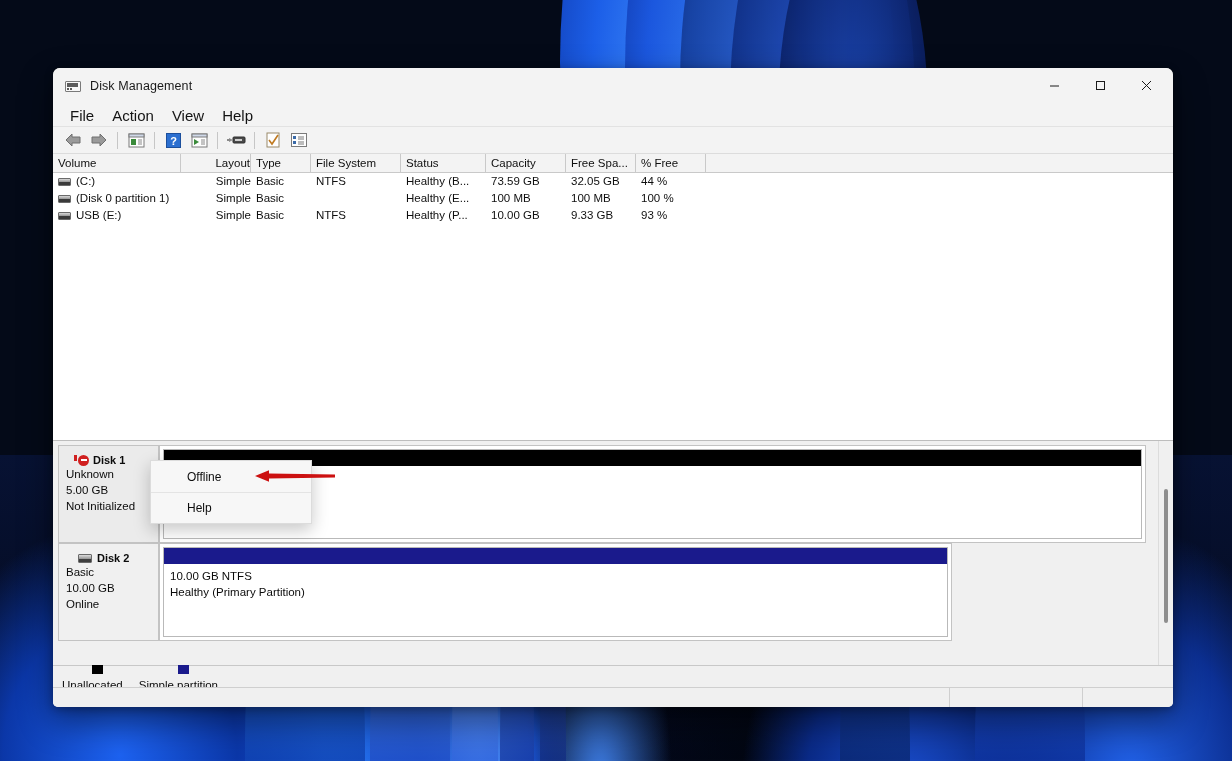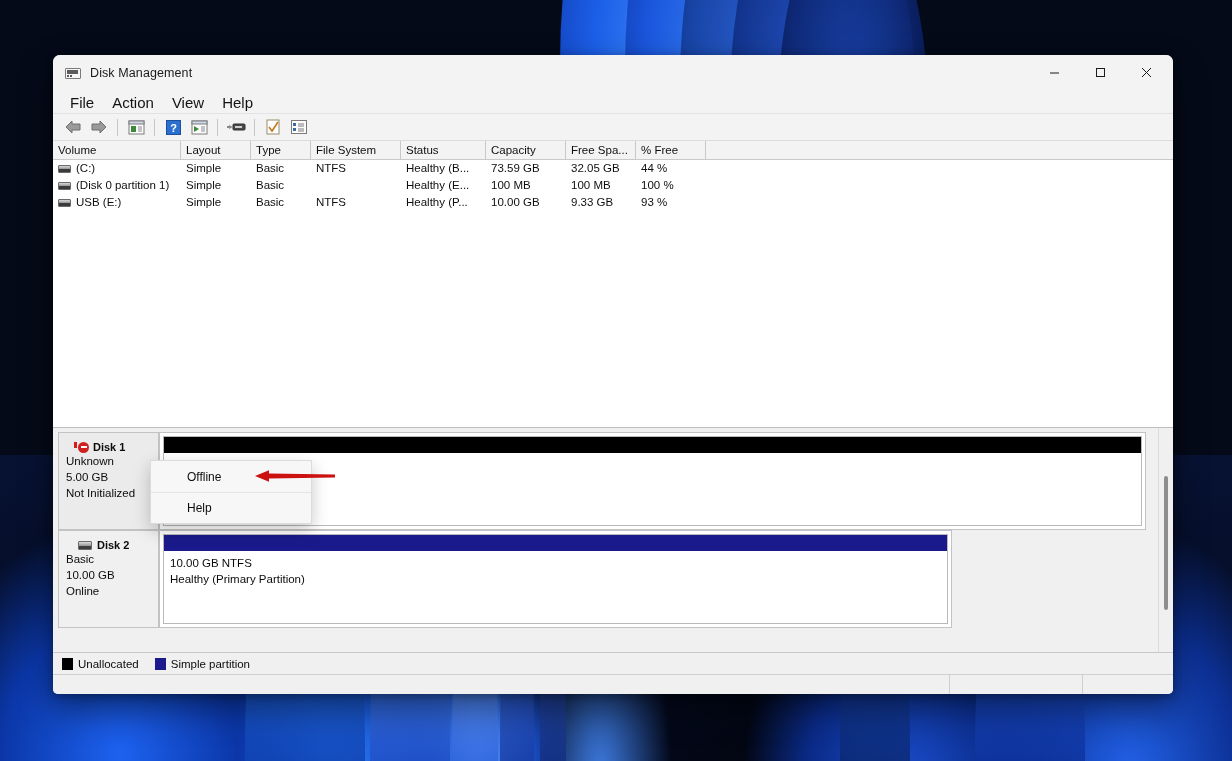--- a/index.html
+++ b/index.html
@@ -35,21 +35,21 @@
       linear-gradient(180deg, #071233 0%, #03081a 100%);
   }
   .blade {
     position: absolute; bottom: -40px;
     border-radius: 50% 50% 0 0 / 80% 80% 0 0;
     opacity: .85;
   }
 
   
   #window {
-    position: absolute; left: 53px; top: 55px; width: 1120px; height: 639px;
+    position: absolute; left: 53px; top: 68px; width: 1120px; height: 639px;
     background: #f0f0f0;
     border-radius: 7px 7px 5px 5px;
     box-shadow: 0 14px 34px rgba(0,0,0,.45), 0 2px 8px rgba(0,0,0,.3);
     overflow: hidden;
     display: flex; flex-direction: column;
   }
   .titlebar {
     height: 36px; background: #f3f3f3; display: flex; align-items: center;
     flex: 0 0 36px; border-bottom: 1px solid #f3f3f3;
   }
@@ -118,21 +118,21 @@
   }
   .vol-icon {
     display: inline-block; width: 13px; height: 8px; margin-right: 5px;
     position: relative; vertical-align: middle;
     background: linear-gradient(180deg,#d9d9d9 0%, #8e8e8e 55%, #3a3a3a 56%, #3a3a3a 100%);
     border: 1px solid #6a6a6a; border-radius: 1px;
   }
 
   
   .c-vol   { width: 128px; }
-  .c-lay   { width: 70px; }
+  .c-lay   { width: 70px; text-align: right; }
   .c-typ   { width: 60px; }
   .c-fs    { width: 90px; }
   .c-sta   { width: 85px; }
   .c-cap   { width: 80px; }
   .c-free  { width: 70px; }
   .c-pct   { width: 70px; }
   .c-rest  { width: 427px; border-right: none; }
 
   
   .disk-pane {
@@ -189,21 +189,21 @@
   .dvs-thumb {
     position: absolute; left: 5px; top: 48px; width: 4px; height: 134px;
     background: #8e8e8e; border-radius: 2px;
   }
 
   .legend {
     height: 22px; flex: 0 0 22px; background: #f0f0f0;
     display: flex; align-items: center; padding-left: 9px;
     border-top: 1px solid #c8c8c8; gap: 6px;
   }
-  .lg-item { display: flex; align-items: center; gap: 5px; }
+  .lg-item { display: flex; align-items: center; gap: 5px; flex-direction: column; }
   .lg-sw { width: 11px; height: 12px; }
   .lg-sw.unalloc { background: #000; }
   .lg-sw.primary { background: #1a1a8c; }
   .lg-label { font-size: 11.5px; color: #0b0b0b; margin-right: 10px; }
 
   .statusbar {
     height: 20px; flex: 0 0 20px; background: #f0f0f0;
     border-top: 1px solid #cfcfcf; display: flex;
   }
   .sb-cell { border-right: 1px solid #cfcfcf; }

